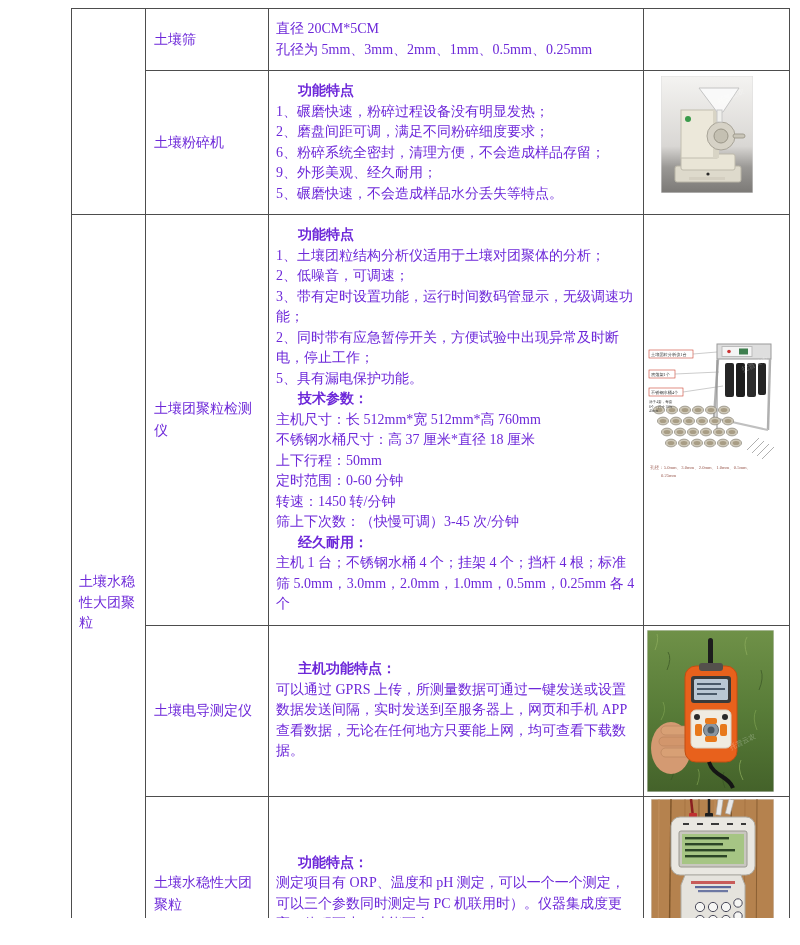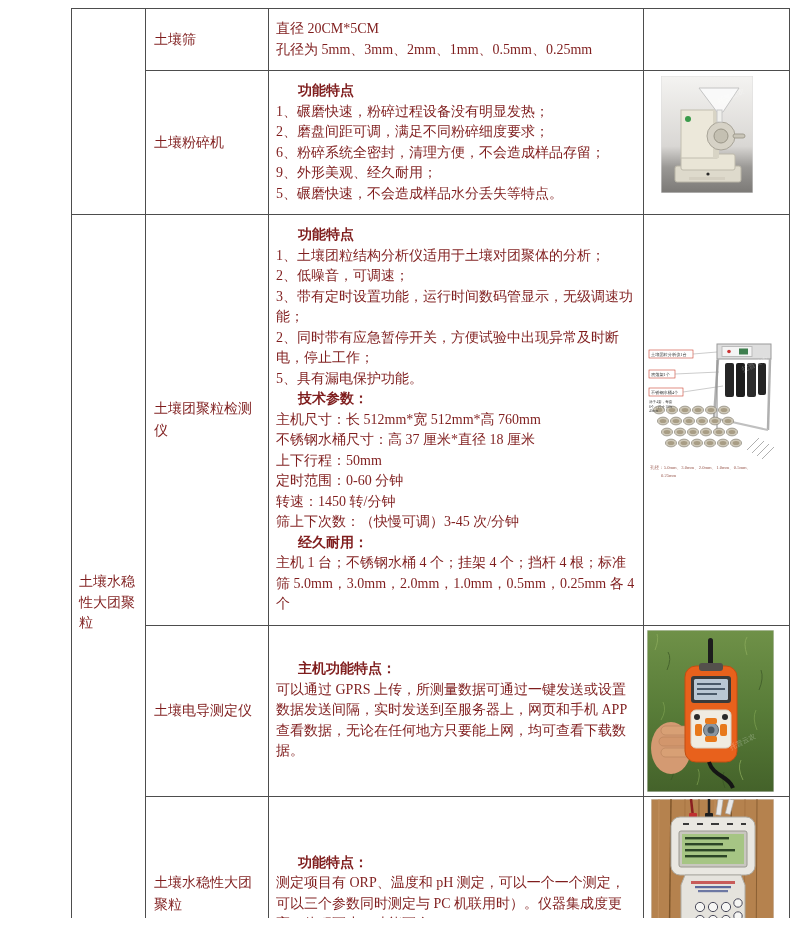--- a/index.html
+++ b/index.html
@@ -1,18 +1,18 @@
 <!DOCTYPE html>
 <html><head>
 <meta charset="utf-8">
 <style>
   html,body{margin:0;padding:0;background:#ffffff;}
   .page{
     position:relative;width:800px;height:918px;background:#ffffff;overflow:hidden;
-    font-family:"Liberation Serif","DejaVu Serif",serif;color:#7f1d1d;
+    font-family:"Liberation Serif","DejaVu Serif",serif;color:#6d28d9;
   }
   table.spec-table{
     position:absolute;left:71px;top:8px;width:670px;
     border-collapse:collapse;table-layout:fixed;
     border:1px solid #4d4d4d;border-bottom:2px solid #1c1c1c;
   }
   td{border:1px solid #4d4d4d;vertical-align:middle;padding:0;overflow:hidden;}
   td.cat{width:59px;padding:2px 7px;font-size:14px;line-height:20.5px;}
   td.name{width:106px;padding:2px 8px;font-size:14px;line-height:22px;}
   td.desc{width:360px;padding:10px 7px;font-size:14px;line-height:20.5px;}

